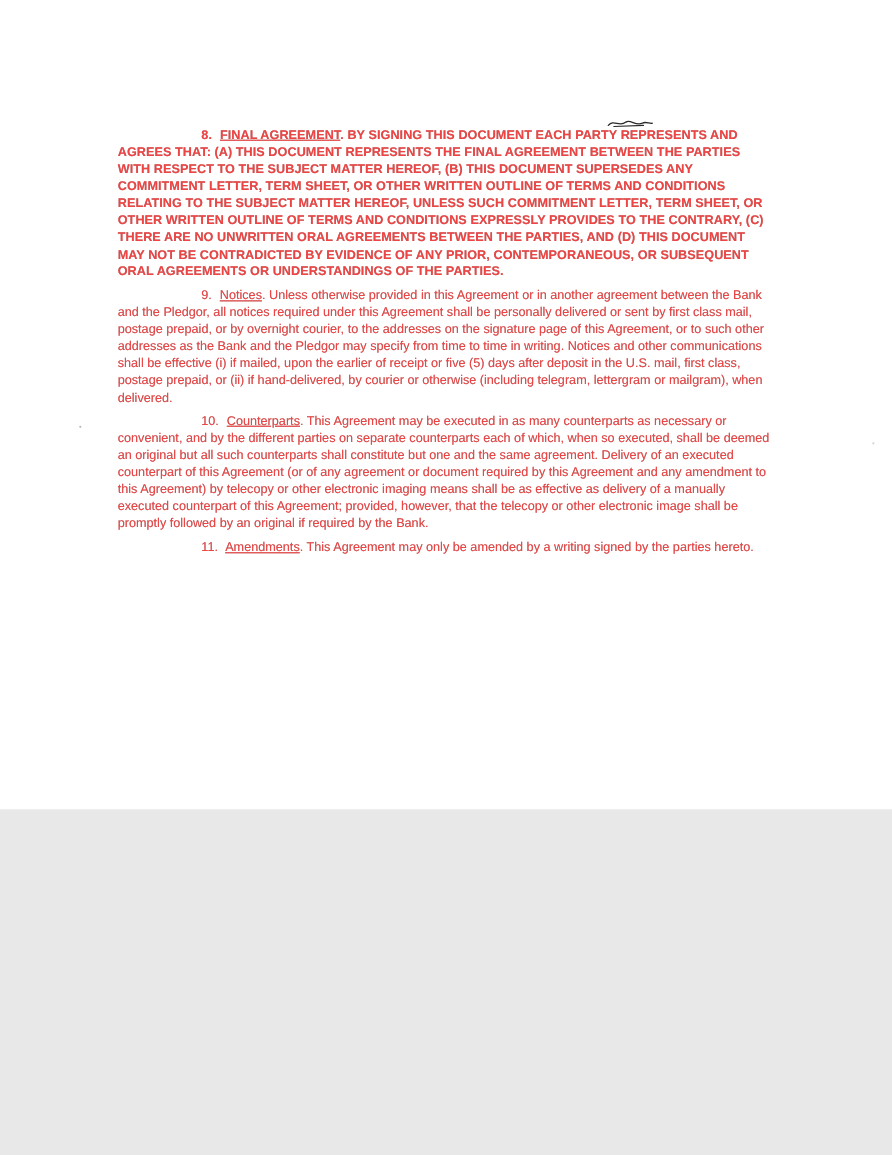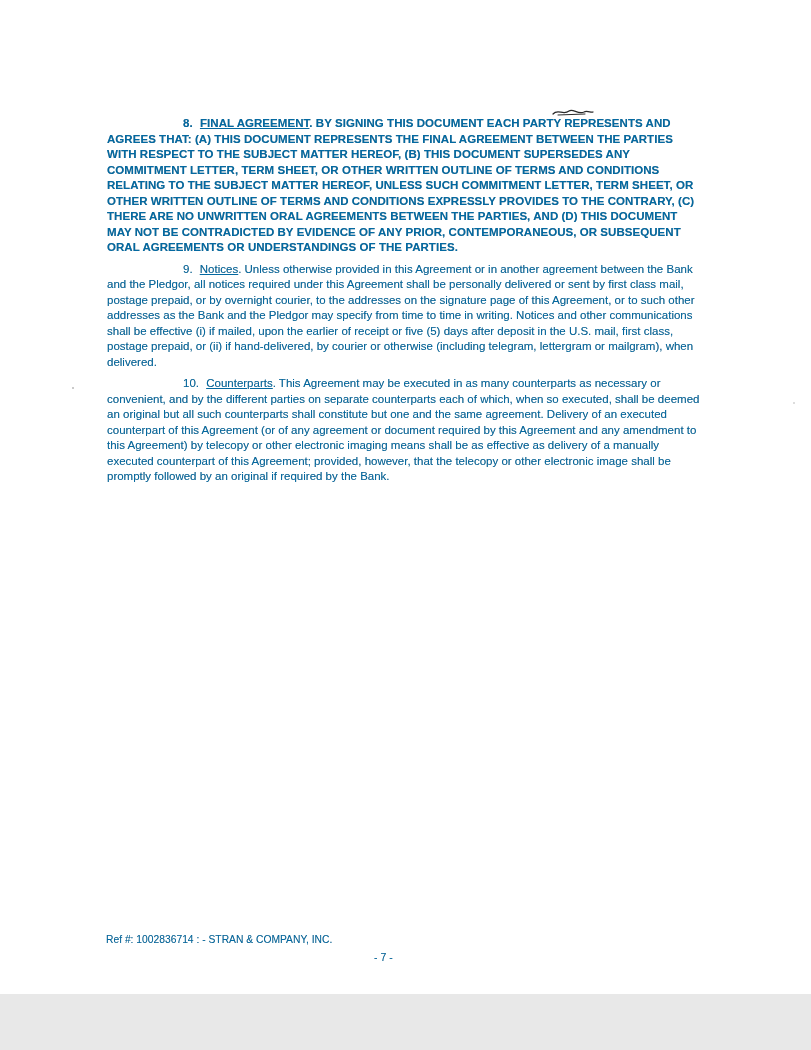--- a/index.html
+++ b/index.html
@@ -3,24 +3,24 @@
 <meta charset="utf-8">
 <style>
   html, body {
     margin: 0;
     padding: 0;
     background: #e8e8e8;
   }
   .page {
     position: relative;
     width: 811px;
-    height: 994px;
+    height: 736px;
     background: #ffffff;
     font-family: "Liberation Sans", "DejaVu Sans", sans-serif;
-    color: #0369a1;
+    color: #ef4444;
     overflow: hidden;
   }
   .text-block {
     position: absolute;
     left: 107px;
     top: 116px;
     width: 594px;
   }
   .para {
     margin: 0 0 6px 0;
@@ -90,20 +90,21 @@
   </svg>
 
   <div class="text-block">
 
     <p class="para caps"><span class="sec-num">8.</span> <span class="sec-title">FINAL AGREEMENT</span><span>.  BY SIGNING THIS DOCUMENT EACH PARTY REPRESENTS AND AGREES THAT:  (A) THIS DOCUMENT REPRESENTS THE FINAL AGREEMENT BETWEEN THE PARTIES WITH RESPECT TO THE SUBJECT MATTER HEREOF, (B) THIS DOCUMENT SUPERSEDES ANY COMMITMENT LETTER, TERM SHEET, OR OTHER WRITTEN OUTLINE OF TERMS AND CONDITIONS RELATING TO THE SUBJECT MATTER HEREOF, UNLESS SUCH COMMITMENT LETTER, TERM SHEET, OR OTHER WRITTEN OUTLINE OF TERMS AND CONDITIONS EXPRESSLY PROVIDES TO THE CONTRARY, (C) THERE ARE NO UNWRITTEN ORAL AGREEMENTS BETWEEN THE PARTIES, AND (D) THIS DOCUMENT MAY NOT BE CONTRADICTED BY EVIDENCE OF ANY PRIOR, CONTEMPORANEOUS, OR SUBSEQUENT ORAL AGREEMENTS OR UNDERSTANDINGS OF THE PARTIES.</span></p>
 
     <p class="para"><span class="sec-num">9.</span> <span class="sec-title">Notices</span><span>.  Unless otherwise provided in this Agreement or in another agreement between the Bank and the Pledgor, all notices required under this Agreement shall be personally delivered or sent by first class mail, postage prepaid, or by overnight courier, to the addresses on the signature page of this Agreement, or to such other addresses as the Bank and the Pledgor may specify from time to time in writing. Notices and other communications shall be effective (i) if mailed, upon the earlier of receipt or five (5) days after deposit in the U.S. mail, first class, postage prepaid, or (ii) if hand-delivered, by courier or otherwise (including telegram, lettergram or mailgram), when delivered.</span></p>
 
     <p class="para"><span class="sec-num">10.</span> <span class="sec-title">Counterparts</span><span>.  This Agreement may be executed in as many counterparts as necessary or convenient, and by the different parties on separate counterparts each of which, when so executed, shall be deemed an original but all such counterparts shall constitute but one and the same agreement. Delivery of an executed counterpart of this Agreement (or of any agreement or document required by this Agreement and any amendment to this Agreement) by telecopy or other electronic imaging means shall be as effective as delivery of a manually executed counterpart of this Agreement; provided, however, that the telecopy or other electronic image shall be promptly followed by an original if required by the Bank.</span></p>
 
+    <p class="para"><span class="sec-num">11.</span> <span class="sec-title">Amendments</span><span>.  This Agreement may only be amended by a writing signed by the parties hereto.</span></p>
 
   </div>
 
   <div class="footer">
     <div>Ref #: 1002836714 : - STRAN &amp; COMPANY, INC.</div>
     <div class="page-num">- 7 -</div>
   </div>
 
   <div class="scan-line"></div>
   <div class="speck s1"></div>

